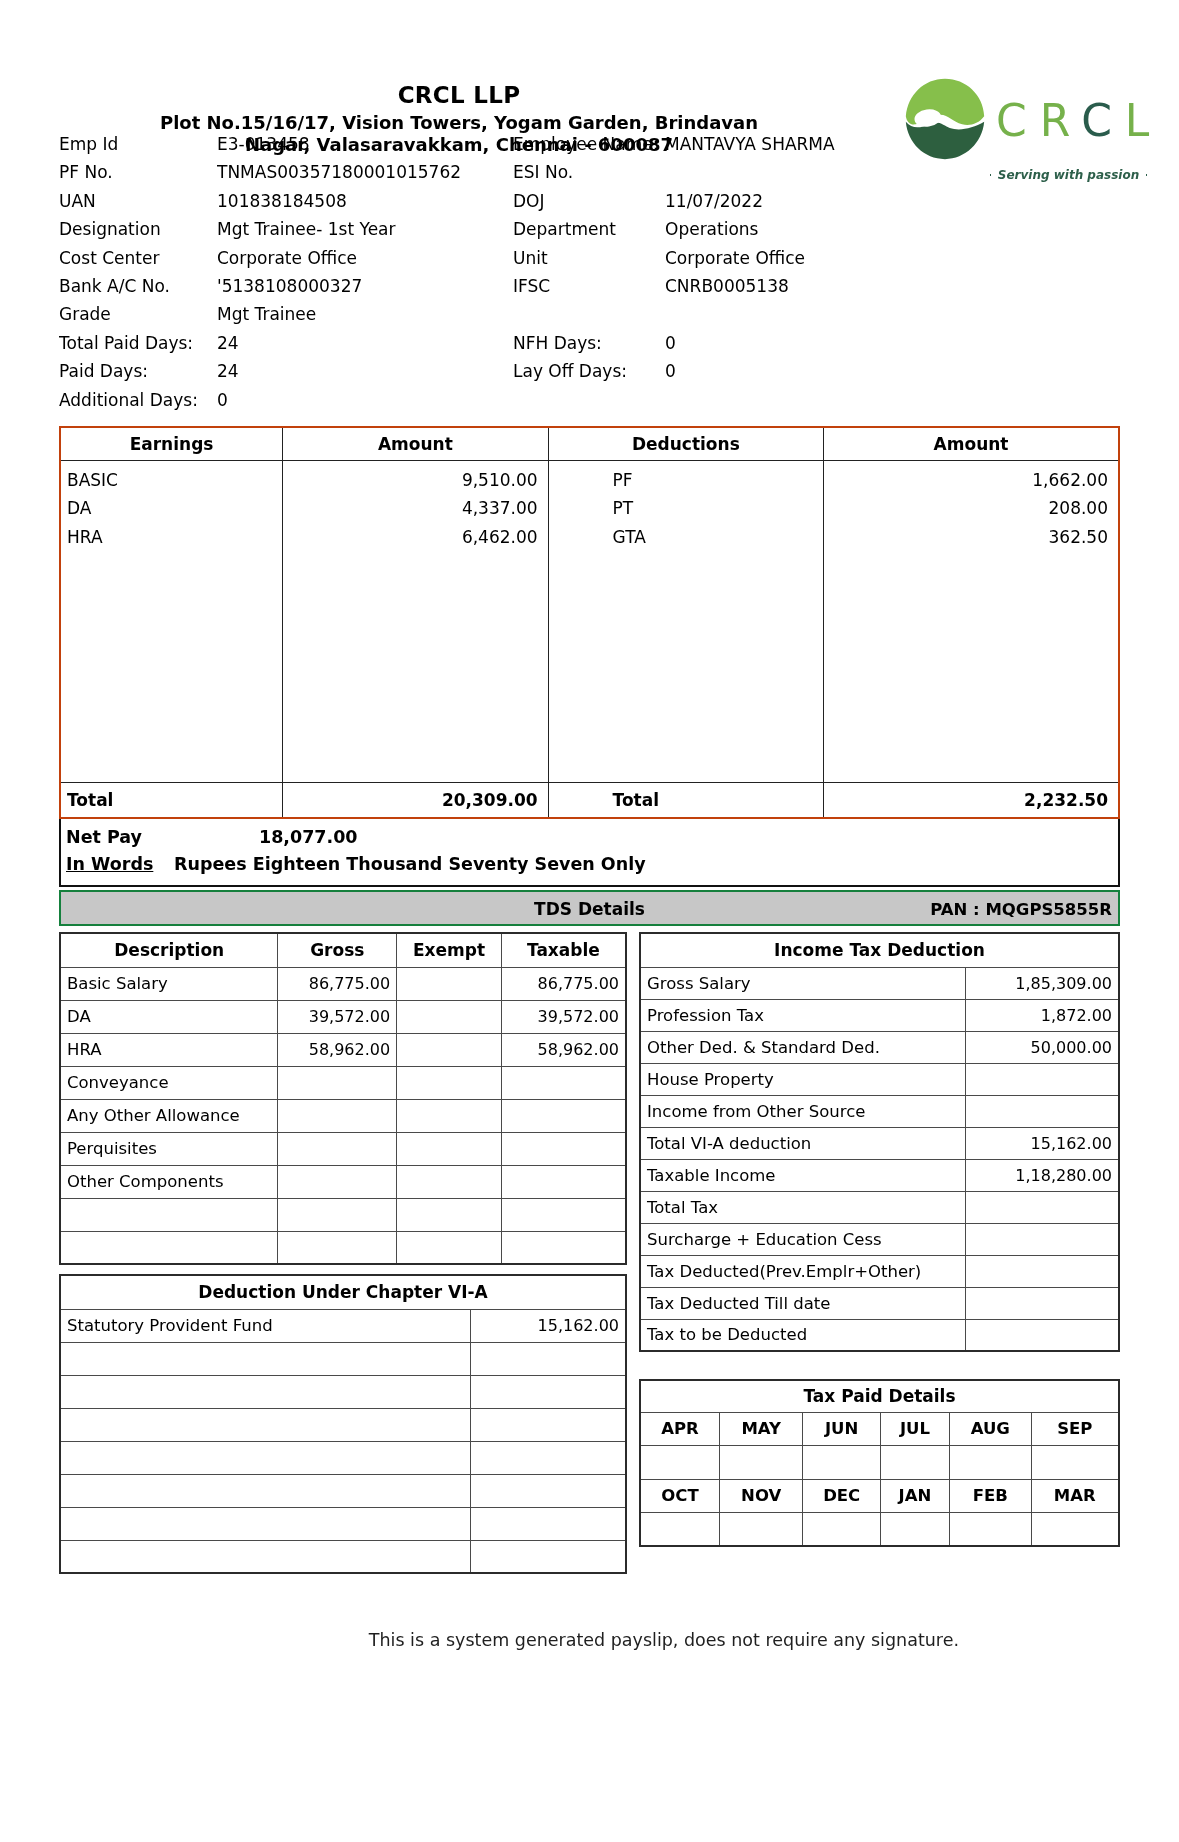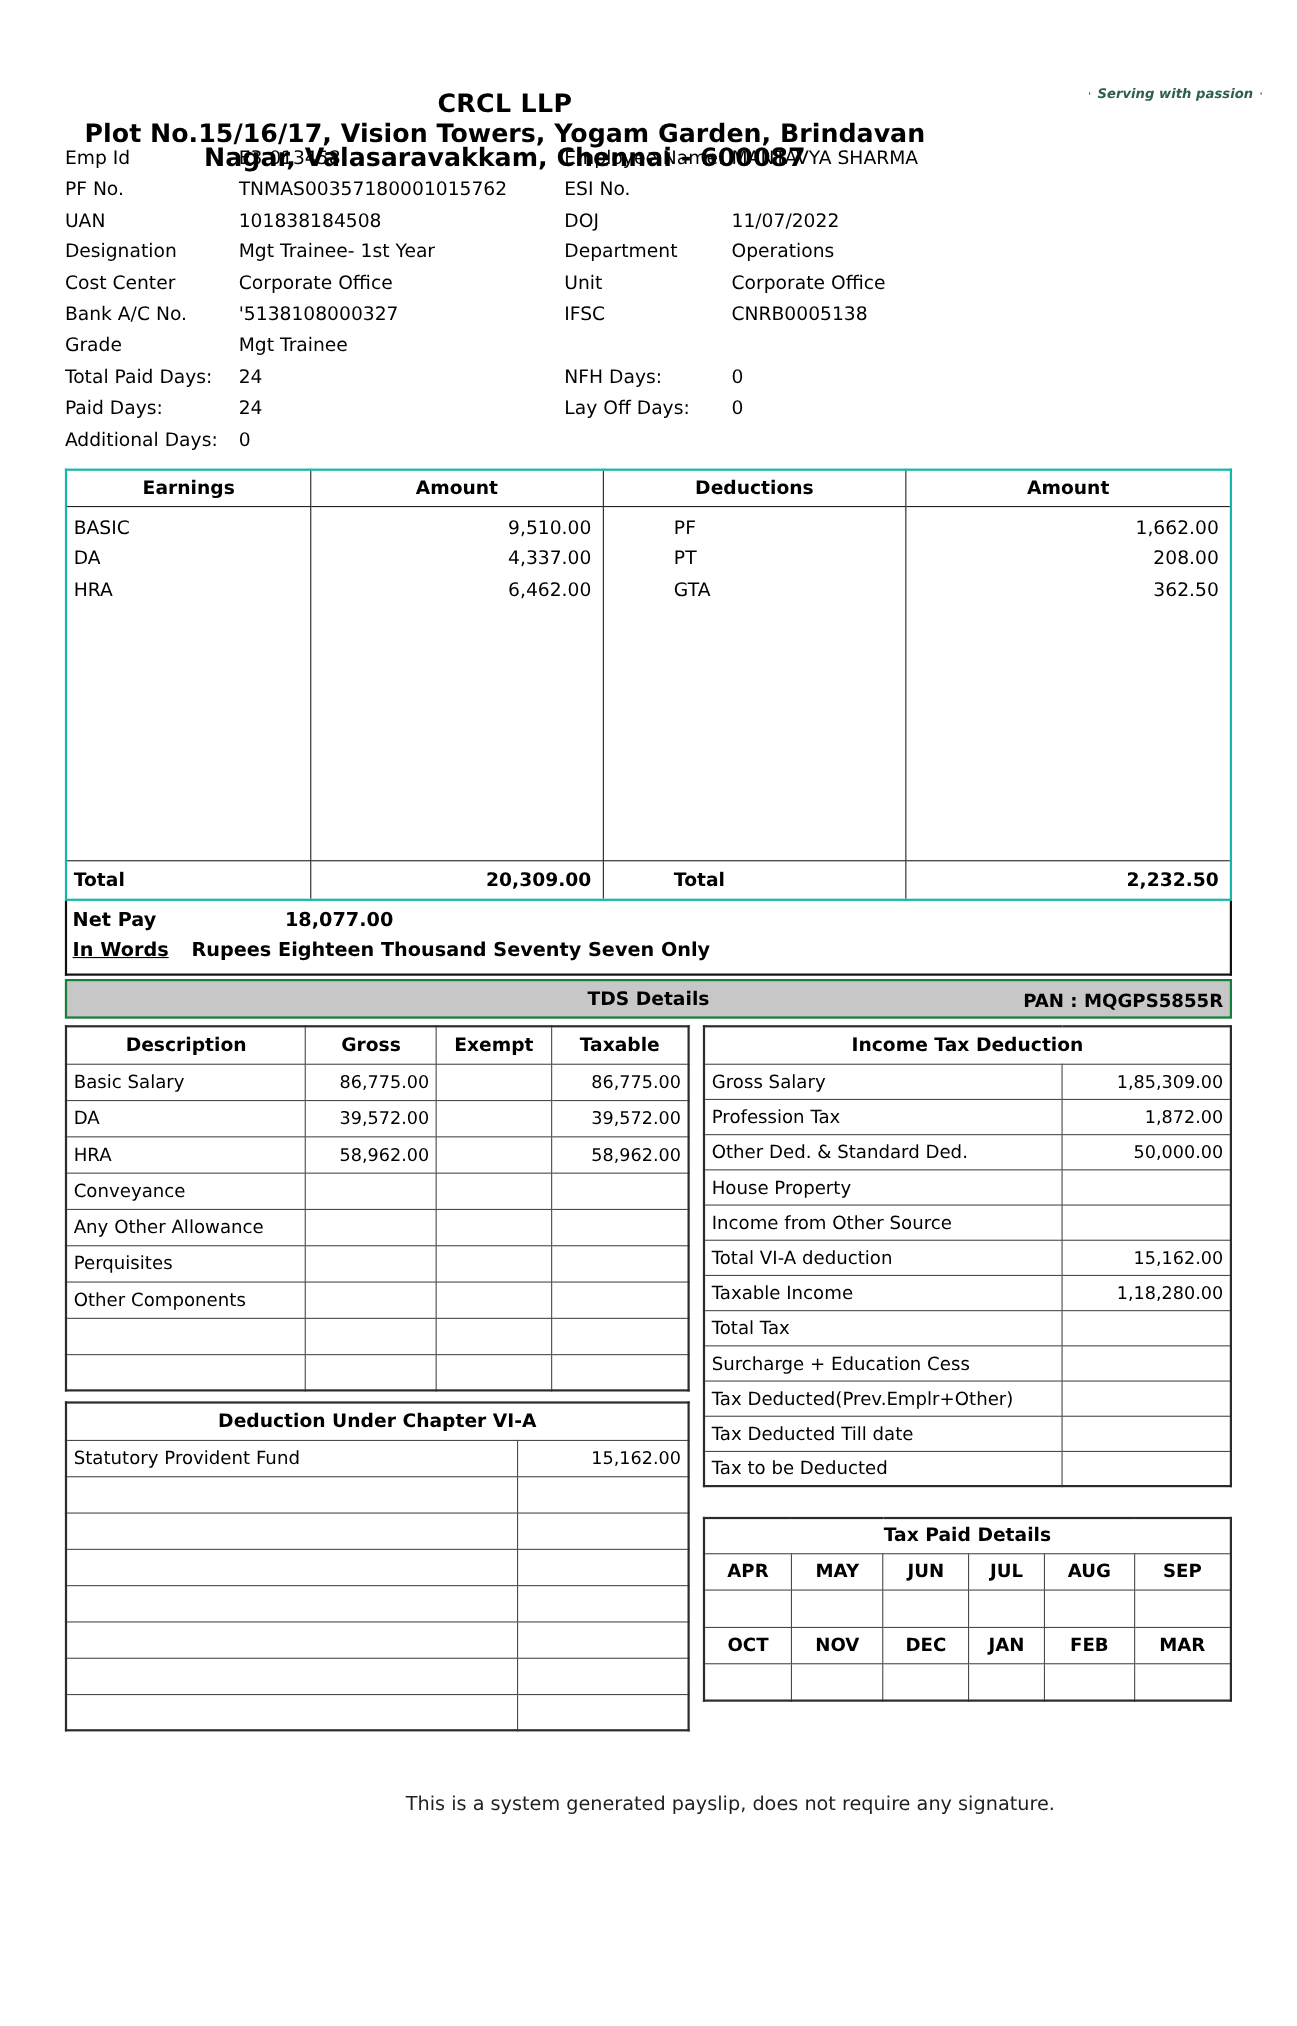--- a/index.html
+++ b/index.html
@@ -7,40 +7,40 @@
   body {
     width:1179px; height:1842px; background:#ffffff; overflow:hidden;
     font-family:"DejaVu Sans","Liberation Sans",sans-serif; color:#000;
   }
   .content { width:1061px; margin-left:59px; position:relative; }
 
   
   .header { position:relative; padding-top:82px; height:100px; }
   .header-text { width:800px; text-align:center; }
   .company { font-size:23px; font-weight:bold; letter-spacing:.3px; }
-  .addr { font-size:23px; font-weight:bold; line-height:21.5px; margin-top:4px; }
+  .addr { font-size:18px; font-weight:bold; line-height:21.5px; margin-top:4px; }
   .payslip-title { font-size:18px; font-weight:bold; margin-top:9px; }
 
   .logo { position:absolute; left:843px; top:76px; width:245px; }
   .logo-top { display:flex; align-items:center; }
   .logo-letters { font-size:44px; letter-spacing:13px; margin-left:8px; line-height:1; font-weight:500; }
   .logo-letters .g { color:#76b14b; }
   .logo-letters .d { color:#2a5c4c; }
   .logo-tagline { display:flex; align-items:center; margin-top:2px; margin-left:88px; }
   .logo-tagline .line { width:38px; height:2px; background:#2d5f4a; }
   .logo-tagline .tg { font-size:12px; font-style:italic; font-weight:bold; color:#2d5f4a; margin:0 7px; white-space:nowrap; }
 
   
   .details { display:grid; grid-template-columns:158px 296px 152px auto;
              font-size:17px; line-height:28.4px; margin-top:30px; }
   .details div { white-space:nowrap; overflow:hidden; }
 
   
   table { border-collapse:collapse; }
-  .earnings-table { width:1061px; margin-top:12px; border:2px solid #14b8a6; font-size:17px; }
+  .earnings-table { width:1061px; margin-top:12px; border:2px solid #c2410c; font-size:17px; }
   .earnings-table th, .earnings-table td { border:1.5px solid #222; }
   .earnings-table th { height:33px; font-size:17px; }
   .earnings-table td.body-cell { height:322px; vertical-align:top; padding-top:5px; }
   .line28 { line-height:28.5px; }
   .pl { padding-left:6px; }
   .amt { text-align:right; padding-right:10px; }
   .total-row td { height:36px; font-weight:bold; }
 
   
   .netpay { border:2px solid #111; border-top:none; padding:5px 5px 7px 5px;
@@ -83,20 +83,30 @@
   <div class="header">
     <div class="header-text">
       <div class="company">CRCL LLP</div>
       <div class="addr">
         <div>Plot No.15/16/17, Vision Towers, Yogam Garden, Brindavan</div>
         <div>Nagar, Valasaravakkam, Chennai - 600087</div>
       </div>
     </div>
 
     <div class="logo">
+      <div class="logo-top">
+        <span>
+          <svg width="86" height="86" viewBox="0 0 90 90" aria-hidden="true">
+            <path d="M45,3 C67,3 85,20 86,42 C80,50 71,52.5 63,50.5 C53,48 49,40.5 40,40.5 C30,40.5 24.5,48.5 14.5,50.5 C8.5,51.5 5,48 4,42 C6,20 23,3 45,3 Z" fill="#86bf4b"></path>
+            <path d="M4,48 C10.5,56 20,54.5 28,50.5 C38,45.5 44,52 50,54.5 C60,58 74,55 86,48 C84,70 66,87 45,87 C23,87 6,70 4,48 Z" fill="#2d5f3f"></path>
+            <ellipse cx="27" cy="44" rx="14" ry="9" fill="#ffffff" transform="rotate(-8 27 44)"></ellipse>
+          </svg>
+        </span>
+        <span class="logo-letters"><span class="g">C</span><span class="g">R</span><span class="d">C</span><span class="g">L</span></span>
+      </div>
       <div class="logo-tagline">
         <span class="line"></span>
         <span class="tg">Serving with passion</span>
         <span class="line"></span>
       </div>
     </div>
   </div>
 
   <div class="details">
     <div>Emp Id</div>

